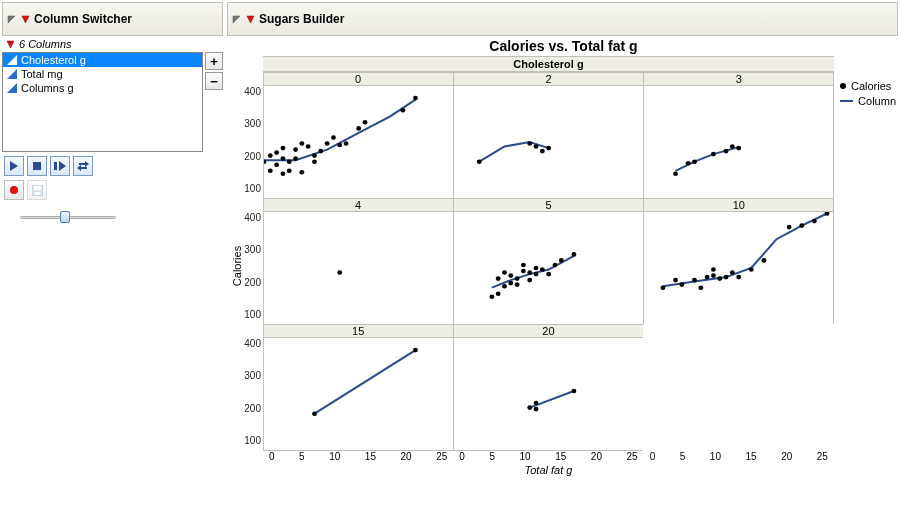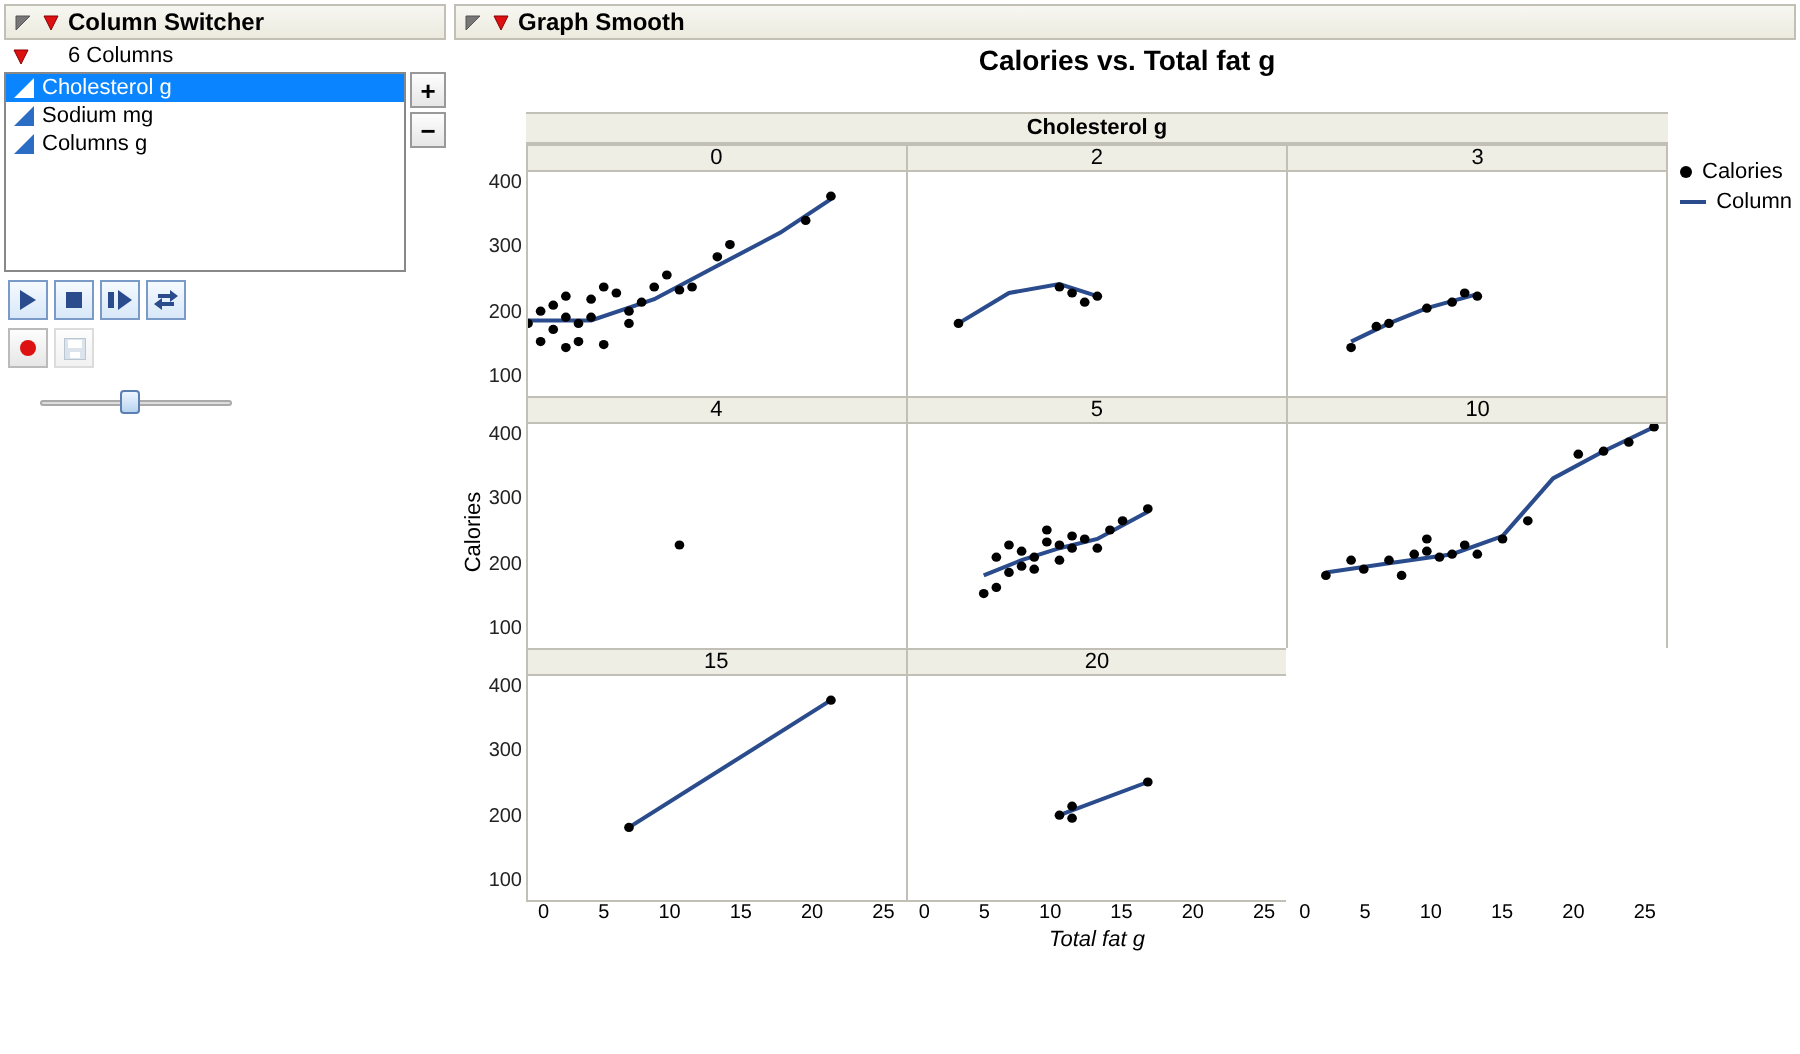--- a/index.html
+++ b/index.html
@@ -1,42 +1,42 @@
 <!DOCTYPE html>
 <html><head>
 <meta charset="utf-8">
 <style>
   * { box-sizing: border-box; margin: 0; padding: 0; }
   body { font-family: "Segoe UI", Arial, sans-serif; font-size: 11px; background: #fff; width: 900px; height: 527px; overflow: hidden; display: flex; }
   .left-panel { width: 225px; padding: 2px; }
   .right-panel { flex: 1; padding: 2px; }
-  .panel-header { background: linear-gradient(#f7f7f2, #eceade); border: 1px solid #c2c0b6; height: 18px; display: flex; align-items: center; padding: 0 3px; gap: 3px; font-weight: bold; font-size: 12px; }
+  .panel-header { background: linear-gradient(#f7f7f2, #eceade); border: 1px solid #c2c0b6; height: 34px; display: flex; align-items: center; padding: 0 3px; gap: 3px; font-weight: bold; font-size: 12px; }
   .disclosure, .red-tri { width: 11px; height: 11px; display: inline-flex; align-items: center; justify-content: center; }
   .disclosure svg, .red-tri svg { display: block; }
-  .col-count-row { display: flex; align-items: center; gap: 18px; padding: 2px 3px; }
+  .col-count-row { display: flex; align-items: center; gap: 3px; padding: 2px 3px; font-style: italic; }
   .col-count { font-size: 11px; }
   .list-wrap { display: flex; gap: 2px; }
   .col-list { flex: 1; border: 1px solid #888; background: #fff; height: 100px; overflow: auto; }
   .col-item { display: flex; align-items: center; gap: 4px; padding: 1px 4px; cursor: default; }
   .col-item.selected { background: #0a84ff; color: #fff; }
   .col-item.selected .cont-icon path { fill: #fff; }
   .cont-icon { width: 10px; height: 10px; }
   .side-btns { display: flex; flex-direction: column; gap: 2px; }
   .sq-btn { width: 18px; height: 18px; border: 1px solid #999; background: linear-gradient(#fdfdfd,#e6e6e6); display: flex; align-items: center; justify-content: center; font-weight: bold; font-size: 13px; cursor: pointer; }
   .toolbar { display: flex; gap: 3px; padding: 4px 2px; }
   .toolbar2 { display: flex; gap: 3px; padding: 0 2px 4px; }
   .tbtn { width: 20px; height: 20px; border: 1px solid #7a9ac7; background: linear-gradient(#f5faff,#d8e8f8); display: flex; align-items: center; justify-content: center; cursor: pointer; }
   .tbtn.plain { border-color: #bbb; background: linear-gradient(#fdfdfd,#e6e6e6); }
   .slider-wrap { padding: 6px 2px 0 18px; }
   .slider { width: 96px; height: 14px; position: relative; }
   .slider-track { position: absolute; top: 6px; left: 0; right: 0; height: 3px; background: #ddd; border: 1px solid #aaa; border-radius: 2px; }
   .slider-thumb { position: absolute; top: 1px; left: 40px; width: 10px; height: 12px; background: linear-gradient(#eef6ff,#b8d4f0); border: 1px solid #5a7fb0; border-radius: 2px; }
   
   .graph-area { border: 0; padding: 0 0 0 2px; }
-  .chart-title { text-align: center; font-weight: bold; font-size: 14px; padding: 2px 0 18px 0; }
+  .chart-title { text-align: center; font-weight: bold; font-size: 14px; padding: 2px 0 2px 0; }
   .strip-title { text-align: center; font-weight: bold; font-size: 11px; background: #efeee4; border: 1px solid #c2c0b6; border-left: none; border-right: none; padding: 1px 0; margin: 0 64px 0 34px; }
   .plot-zone { display: flex; }
   .y-axis-label { width: 16px; display: flex; align-items: center; justify-content: center; }
   .y-axis-label span { transform: rotate(-90deg); font-size: 11px; white-space: nowrap; }
   .grid-outer { flex: 1; }
   .facet-grid { display: grid; grid-template-columns: 18px repeat(3, 1fr); }
   .facet-row-ticks { display: flex; flex-direction: column; justify-content: space-between; align-items: flex-end; padding: 14px 2px 4px 0; font-size: 10px; color: #222; }
   .facet-cell { border: 1px solid #c2c0b6; margin: -0.5px; background: #fff; }
   .facet-head { background: #efeee4; text-align: center; font-size: 11px; border-bottom: 1px solid #c2c0b6; padding: 0; }
   .plot { position: relative; width: 100%; height: 112px; }
@@ -81,21 +81,21 @@
         <div class="col-item selected">
           <svg class="cont-icon" width="10" height="10">
             <path d="M0 10 L10 10 L10 0 Z" fill="#2b6cc4"></path>
           </svg>
           <span>Cholesterol g</span>
         </div>
         <div class="col-item">
           <svg class="cont-icon" width="10" height="10">
             <path d="M0 10 L10 10 L10 0 Z" fill="#2b6cc4"></path>
           </svg>
-          <span>Sodium mg</span>
+          <span>Total mg</span>
         </div>
         <div class="col-item">
           <svg class="cont-icon" width="10" height="10">
             <path d="M0 10 L10 10 L10 0 Z" fill="#2b6cc4"></path>
           </svg>
           <span>Columns g</span>
         </div>
       </div>
     <div class="side-btns">
       <div class="sq-btn">+</div>
@@ -154,21 +154,21 @@
     <span class="disclosure">
       <svg width="9" height="9">
           <path d="M1 1 L8 1 L1 8 Z" fill="#777" stroke="#555" stroke-width="0.5"></path>
         </svg>
     </span>
     <span class="red-tri">
       <svg width="9" height="9">
           <path d="M1 1 L8 1 L4.5 8 Z" fill="#d11" stroke="#800" stroke-width="0.5"></path>
         </svg>
     </span>
-    <span>Graph Smooth</span>
+    <span>Sugars Builder</span>
   </div>
 
   <div class="graph-area">
     <div class="chart-title">Calories vs. Total fat g</div>
 
     <div class="plot-zone">
       <div class="y-axis-label">
         <span>Calories</span>
       </div>
 

